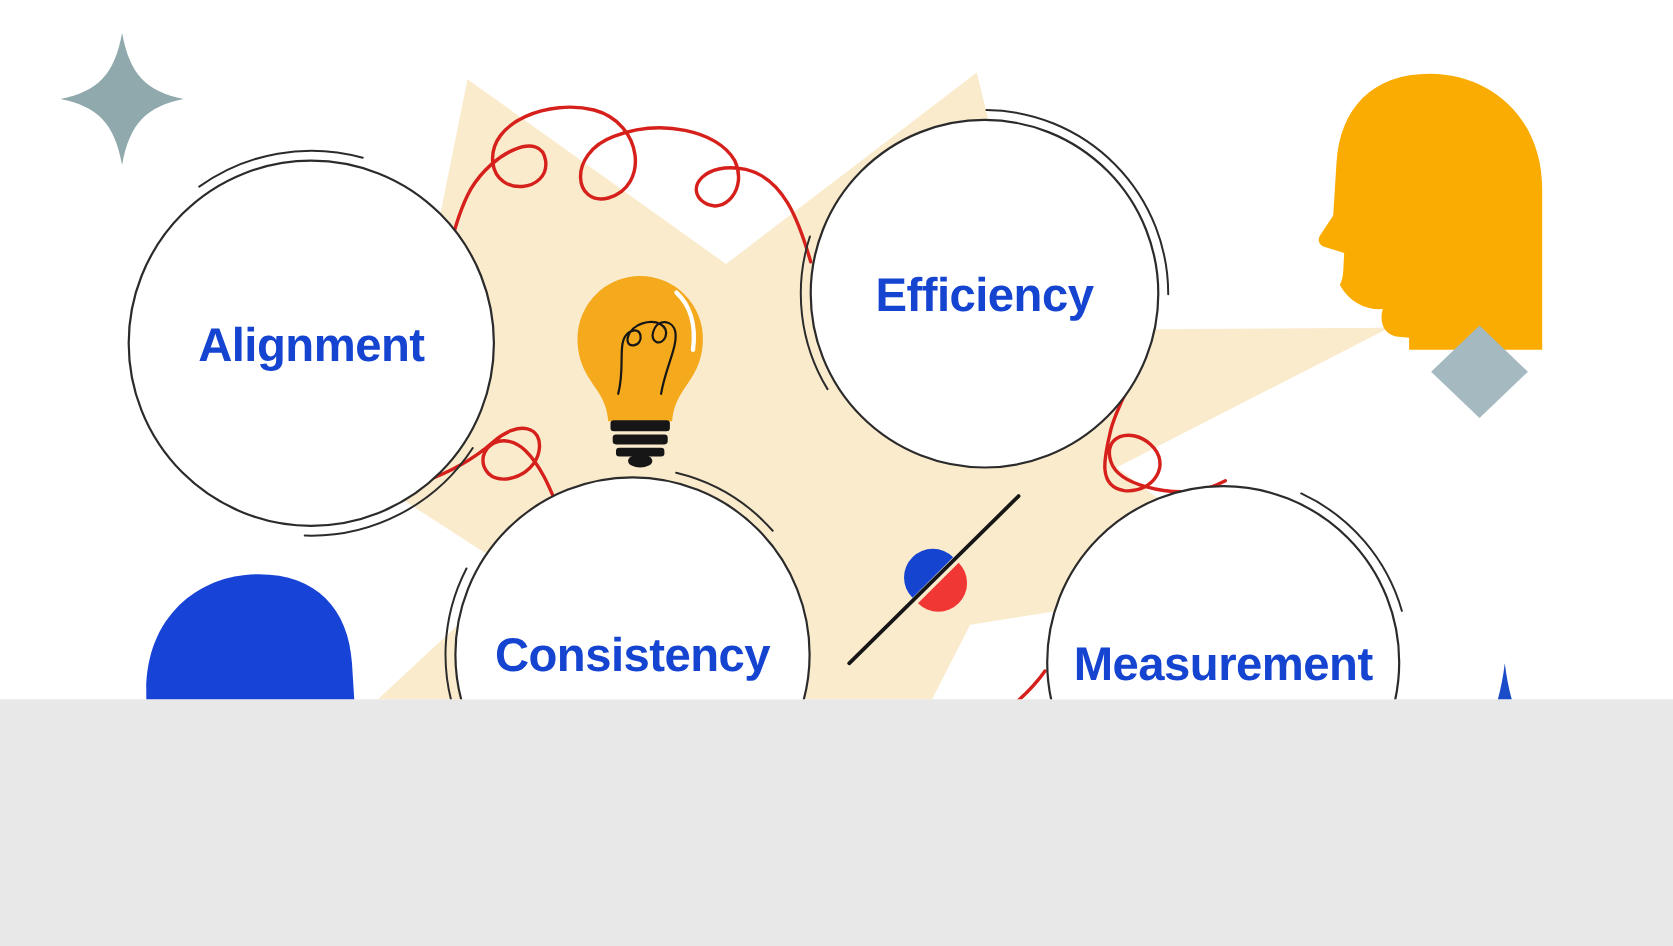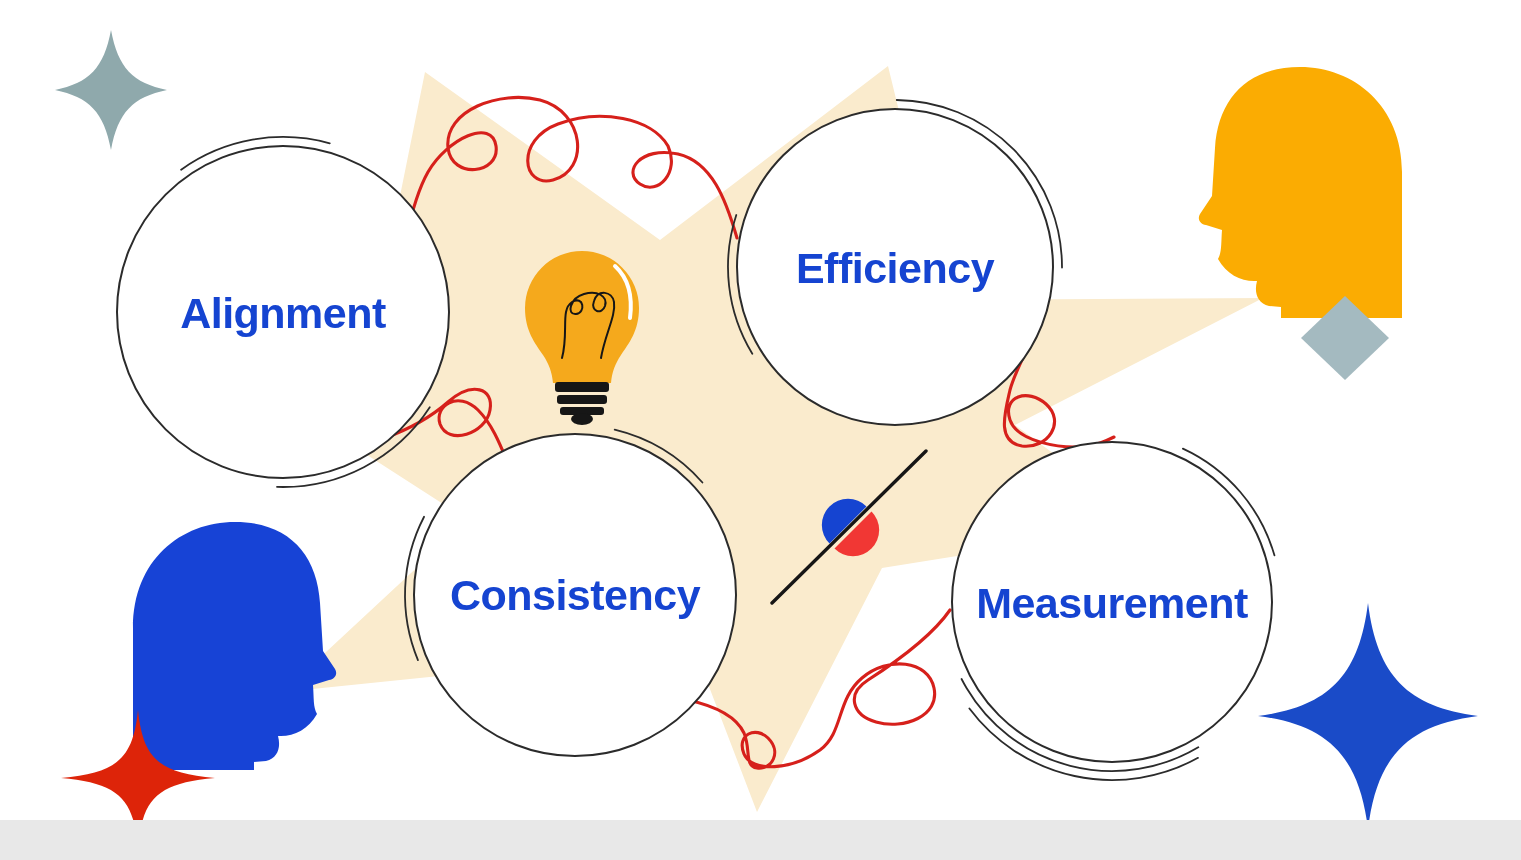--- a/index.html
+++ b/index.html
@@ -1,18 +1,18 @@
 <!DOCTYPE html>
 <html style="--background: #FFFFFF; --accent_blue: #1544D1; --head_blue: #1743D6; --sparkle_blue: #1A4BC8; --red: #D6201B; --sparkle_red: #DD2409; --dot_red: #F13734; --cream: #FAEBCD; --bulb_yellow: #F5A91C; --head_yellow: #FBAC02; --diamond_gray: #A4BAC0; --sparkle_gray: #8FA9AC; --outline: #2B2B2B; --ink: #161616;"><head>
 <meta charset="utf-8">
 <style>
   html,body{margin:0;padding:0;background:#e8e8e8;}
   .stage{
     position:relative;
-    width:1521px;height:820px;
+    width:1521px;height:636px;
     margin:0 auto;
     background:var(--background,#fff);
     overflow:hidden;
     font-family:"Liberation Sans", sans-serif;
   }
   svg{display:block;}
   .cream-star{fill:var(--cream);}
   .squiggle{fill:none;stroke:var(--red);stroke-width:3.1;stroke-linecap:round;}
   .bubble-circle{fill:#ffffff;stroke:var(--outline);stroke-width:2;}
   .arc{fill:none;stroke:var(--outline);stroke-width:1.8;stroke-linecap:round;}

